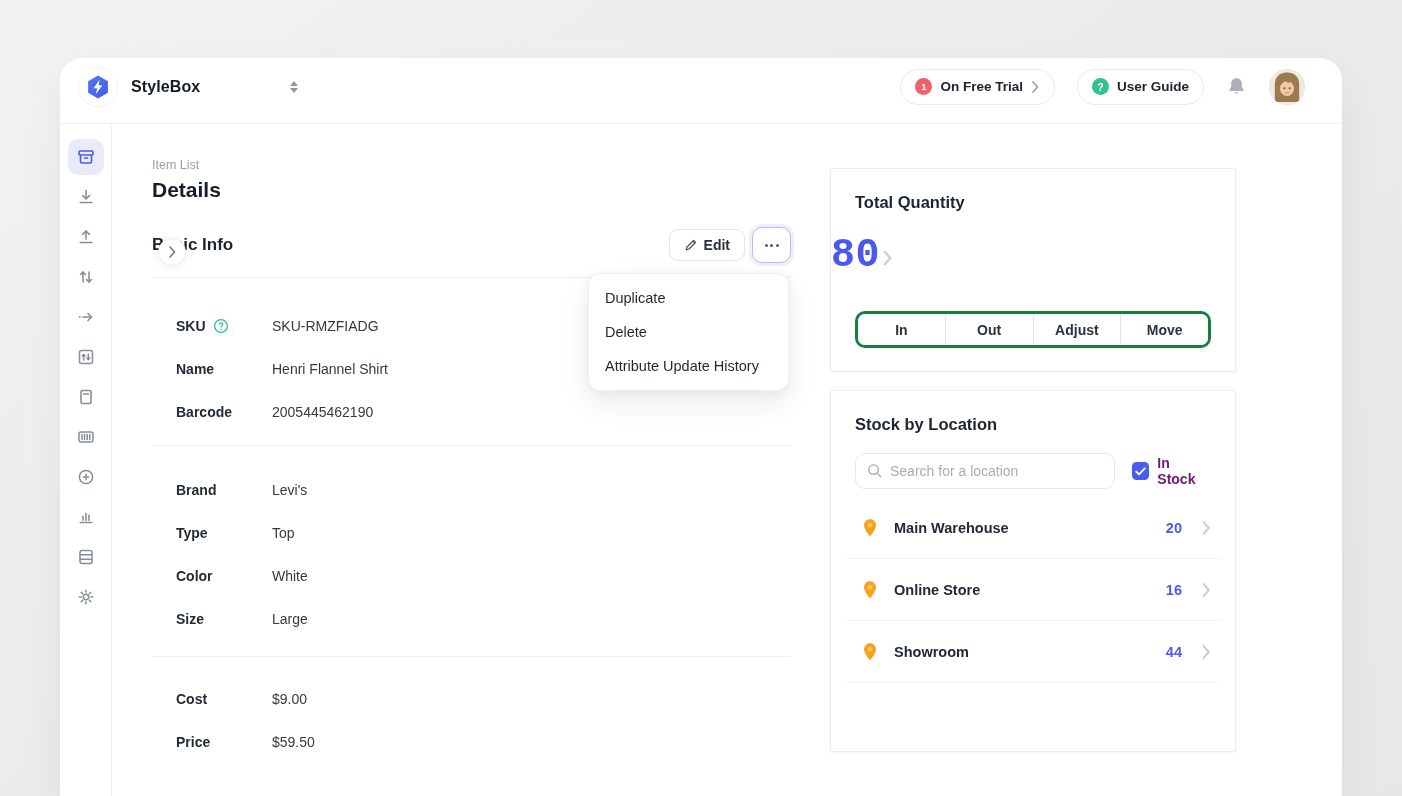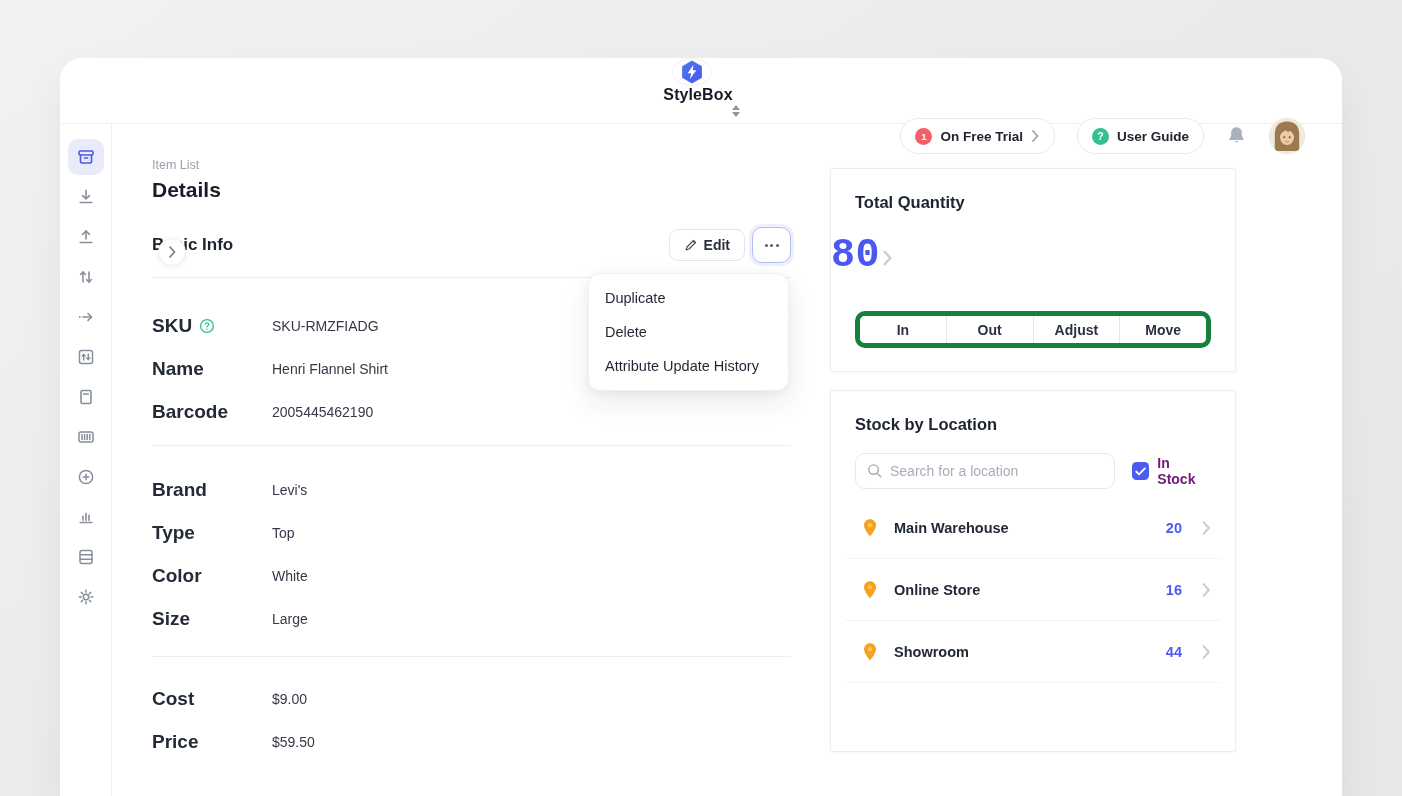--- a/index.html
+++ b/index.html
@@ -7,21 +7,21 @@
     font-family:"Liberation Sans","DejaVu Sans",sans-serif;
     background:linear-gradient(145deg,#f2f2f3 0%,#eaeaec 55%,#e7e7e9 100%); }
 
   .window { position:absolute; left:60px; top:58px; width:1282px; height:738px;
     background:#fff; border-radius:22px 22px 0 0;
     box-shadow:0 18px 40px rgba(31,35,45,.06); }
 
   
   .app-header { position:absolute; top:0; left:0; right:0; height:66px;
     display:flex; align-items:center; padding:0 37px 8px 18px;
-    border-bottom:1px solid #f0f1f3;flex-direction:column; }
+    border-bottom:1px solid #f0f1f3; }
   .logo-wrap { width:40px; height:40px; border-radius:50%; background:#fff;
     border:1px solid #f0f2f6; display:flex; align-items:center; justify-content:center; }
   .brand { margin-left:13px; font-size:16px; font-weight:700; color:#151b26; letter-spacing:.1px; }
   .sorter-btn { margin-left:88px; background:none; border:none; cursor:pointer; display:flex; }
   .header-right { margin-left:auto; display:flex; align-items:center; gap:22px; }
   .pill { height:36px; border:1px solid #e8eaee; border-radius:18px; background:#fff;
     display:flex; align-items:center; gap:8px; padding:0 14px; cursor:pointer; }
   .pill-label { font-size:13.5px; font-weight:600; color:#20242e; }
   .badge-red { width:17px; height:17px; border-radius:50%; background:#f2606b; color:#fff;
     font-size:9.5px; font-weight:700; display:flex; align-items:center; justify-content:center; }
@@ -65,35 +65,35 @@
     box-shadow:0 12px 28px rgba(25,32,56,.09),0 2px 8px rgba(25,32,56,.05); }
   .menu-item { padding:9px 16px; font-size:14.5px; color:#1f2633; cursor:pointer; white-space:nowrap; }
 
   .fields { position:absolute; left:92px; top:246px; width:639px; }
   .field-group + .field-group { border-top:1px solid #edeef1; }
   .field-group:first-child { padding-bottom:12px; }
   .field-group:nth-child(2) { padding-top:22px; padding-bottom:16px; }
   .field-group:nth-child(3) { padding-top:20px; }
   .field-row { height:43px; display:flex; align-items:center; }
   .field-label-wrap { width:120px; display:flex; align-items:center; gap:7px; }
-  .field-label { font-size:19px; font-weight:700; color:#242b36; }
+  .field-label { font-size:14px; font-weight:700; color:#242b36;margin-left:24px; }
   .field-value { font-size:14px; color:#333a46; }
 
   
   .card { position:absolute; background:#fff; border:1px solid #ebedf0; border-radius:2px;
     box-shadow:0 1px 3px rgba(16,24,40,.04); }
   .card-qty { left:770px; top:110px; width:406px; height:204px; }
   .card-stock { left:770px; top:332px; width:406px; height:362px; }
   .card-title { position:absolute; left:24px; top:24px; font-size:16.5px; font-weight:700; color:#1d2430; }
   .qty-row { position:absolute; left:0; right:0; top:64px; display:flex;
     align-items:center; justify-content:flex-start; gap:2px;font-family:Liberation Mono, monospace; }
   .qty-value { font-size:40px; font-weight:800; color:#4a57f0; letter-spacing:.5px; }
   .qty-chevron { background:none; border:none; cursor:pointer; display:flex; padding-top:4px; }
   .seg { position:absolute; left:24px; right:24px; top:142px; height:37px;
-    border:5px solid #15803d; border-radius:10px; display:flex; overflow:hidden; background:#fff; }
+    border:3px solid #15803d; border-radius:10px; display:flex; overflow:hidden; background:#fff; }
   .seg-btn { flex:1; border:none; background:#fff; font-size:14px; font-weight:700;
     color:#2a3140; cursor:pointer; font-family:inherit; }
   .seg-btn + .seg-btn { border-left:1px solid #e3e5ea; }
 
   .search-row { position:absolute; left:24px; right:24px; top:62px; height:36px;
     display:flex; align-items:center; }
   .search-box { position:relative; width:263px; height:36px; }
   .search-box svg { position:absolute; left:11px; top:9px; }
   .search-input { width:100%; height:100%; border:1px solid #e6e8ec; border-radius:10px;
     padding:0 10px 0 34px; font-size:14px; color:#333a46; outline:none; font-family:inherit; }

